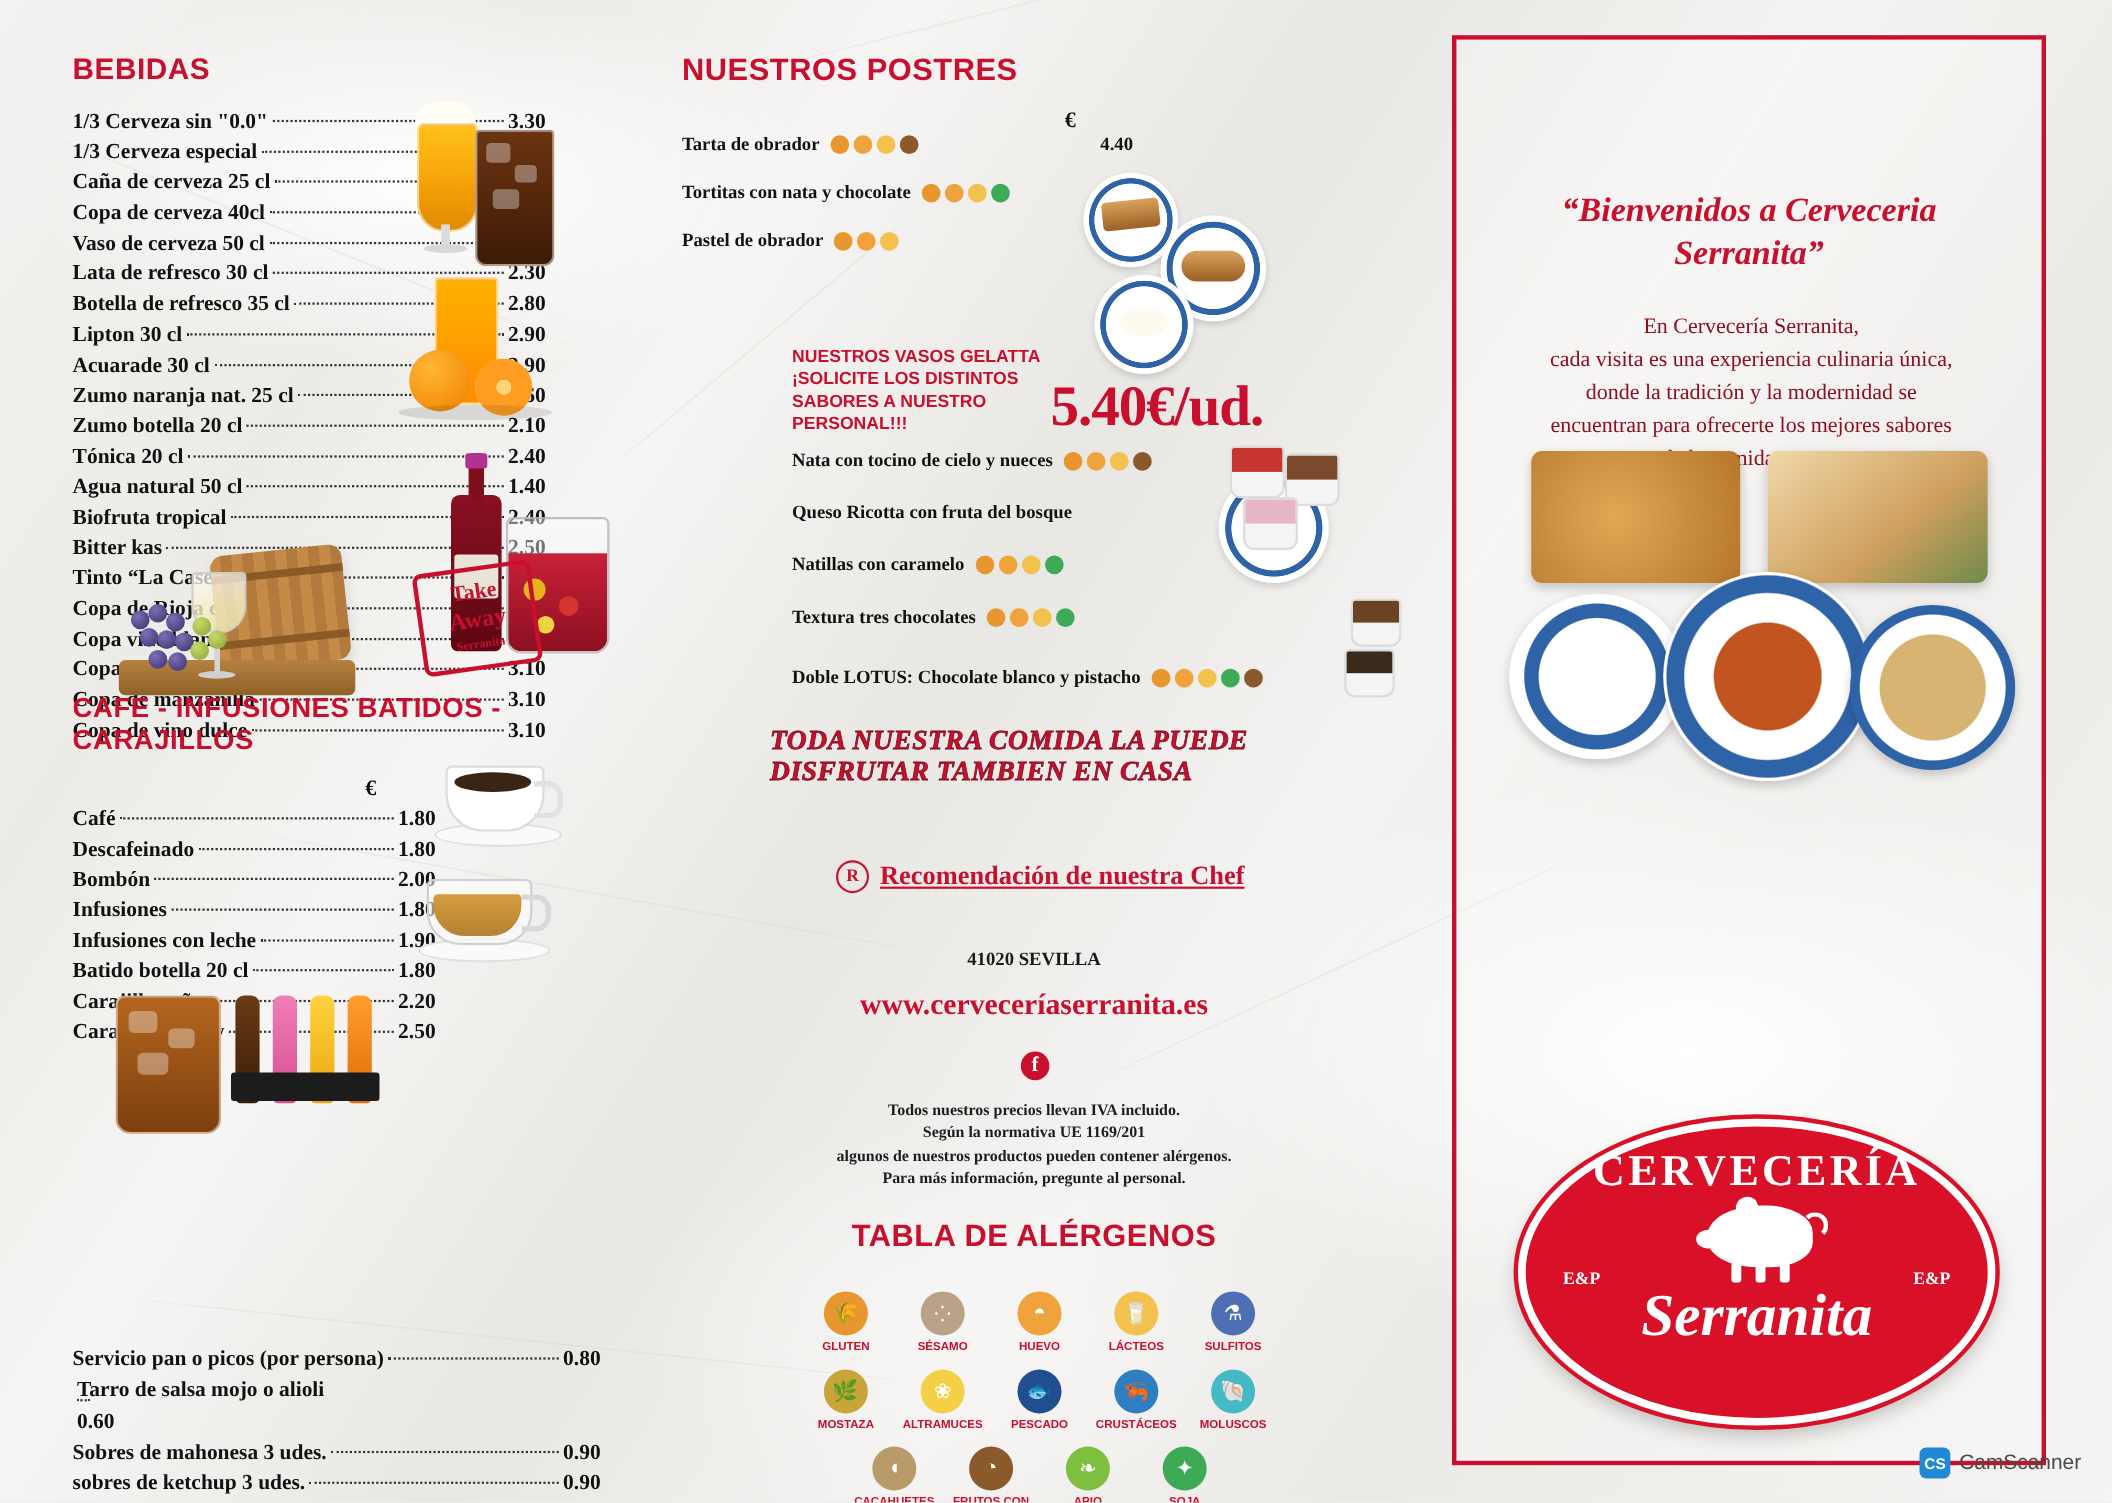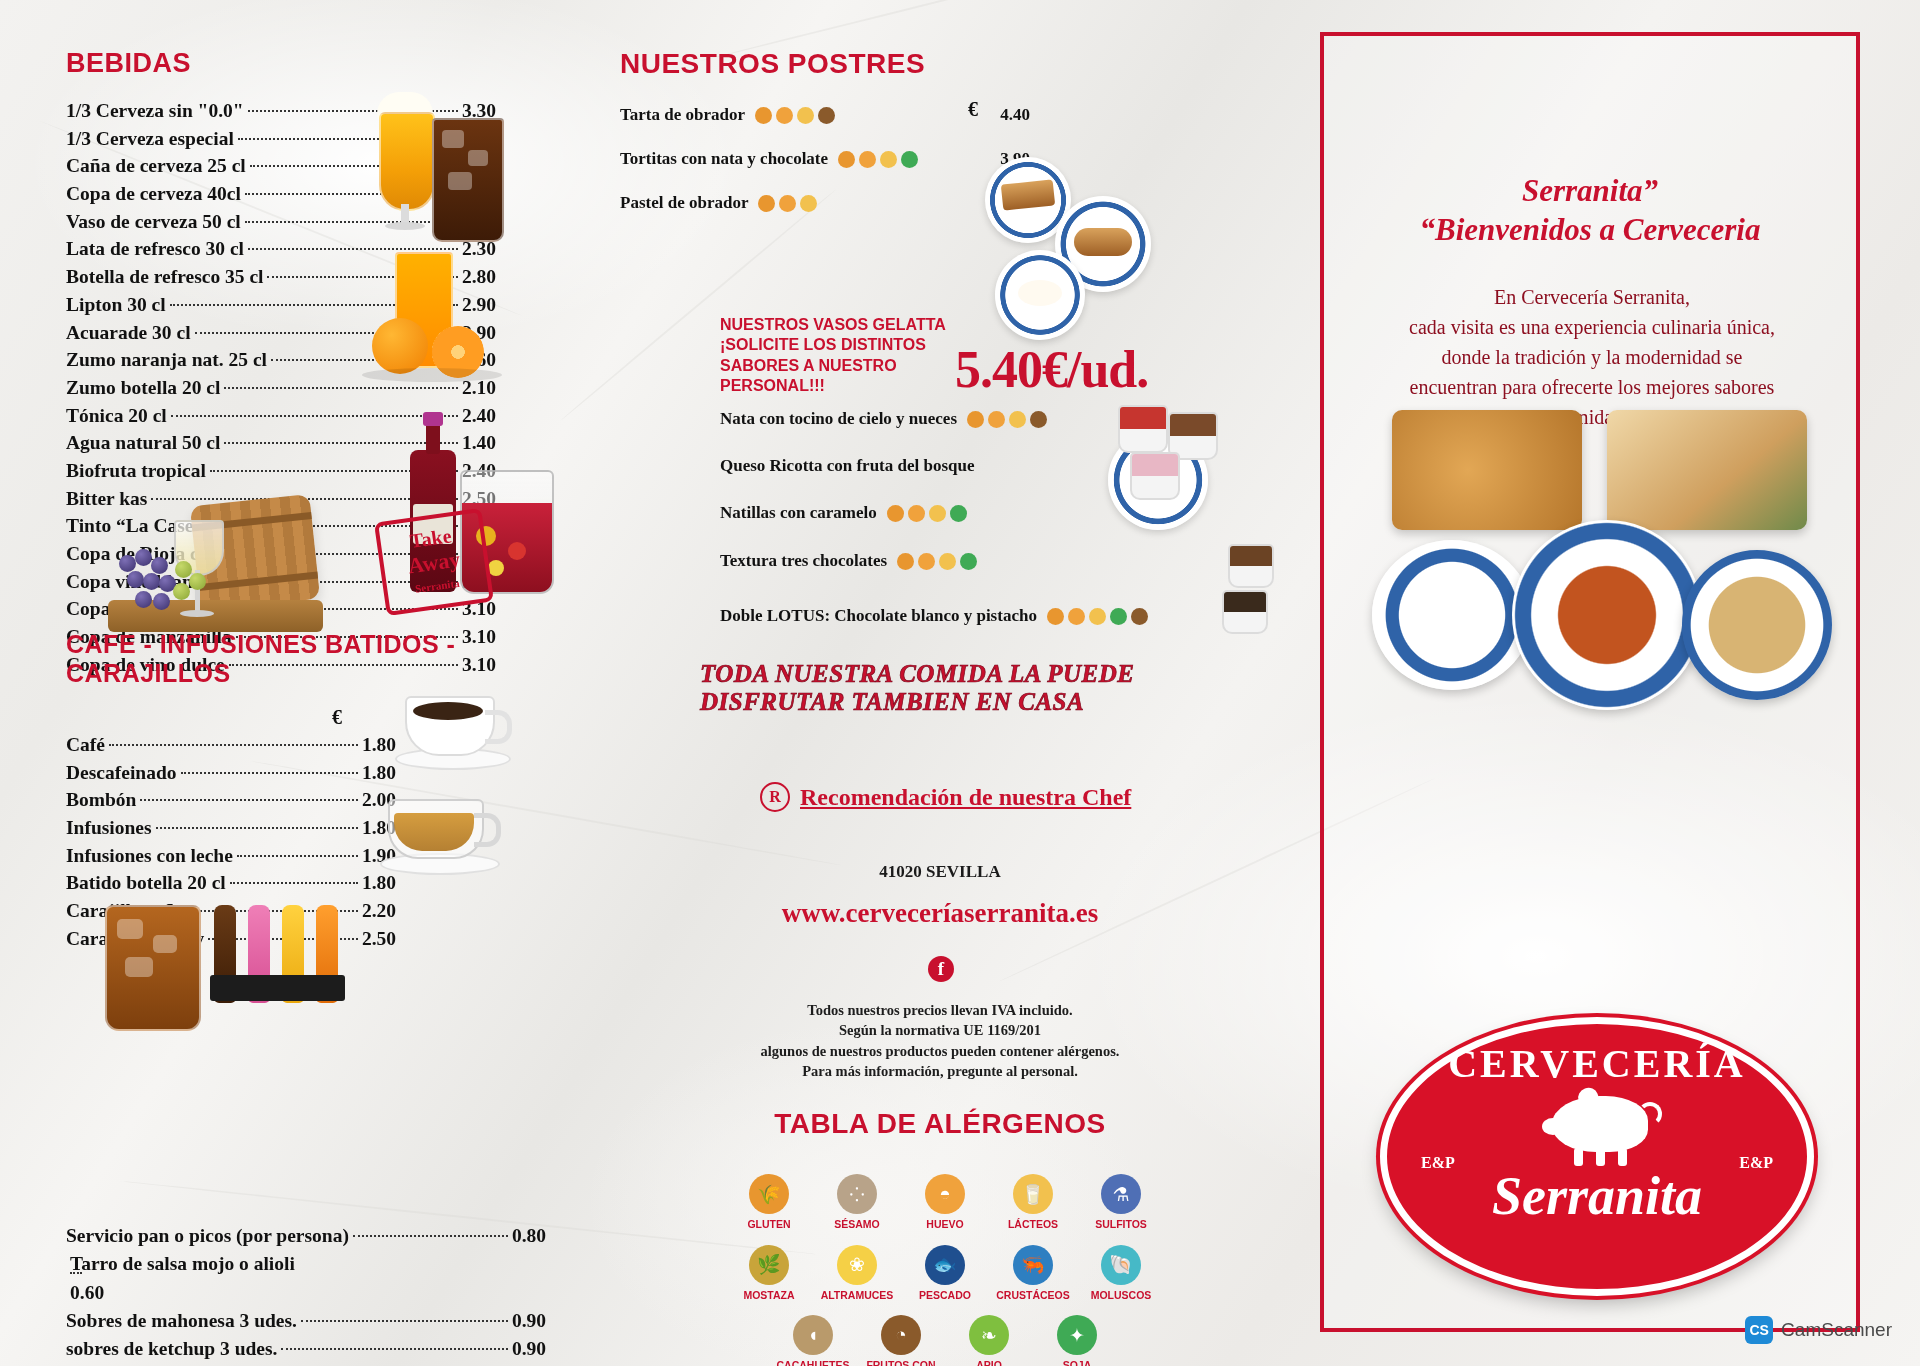--- a/index.html
+++ b/index.html
@@ -456,21 +456,21 @@
           <span class="nm">sobres de ketchup 3 udes.</span>
           <span class="dots"></span>
           <span class="pr">0.90</span>
         </li>
       </ul>
   </div>
 
   <div class="col-mid">
     <h2 class="sec" style="font-size:28px;">NUESTROS POSTRES</h2>
     <div class="euro-head" style="position:absolute;left:348px;top:50px;">€</div>
-    <div id="postres-list" style="margin-top:24px;">
+    <div id="postres-list" style="margin-top:40px;">
         <div class="dessert-row" style="width: 410px;">
           <span>Tarta de obrador</span>
           <span style="margin-left: 6px;"><span class="alrg-dot" style="background: rgb(232, 150, 47);"></span><span class="alrg-dot" style="background: rgb(240, 162, 60);"></span><span class="alrg-dot" style="background: rgb(242, 193, 78);"></span><span class="alrg-dot" style="background: rgb(138, 90, 43);"></span></span>
           <span style="flex: 1 1 0%;"></span>
           <span style="width: 80px; text-align: right;">4.40</span>
         </div>
         <div class="dessert-row" style="width: 410px;">
           <span>Tortitas con nata y chocolate</span>
           <span style="margin-left: 6px;"><span class="alrg-dot" style="background: rgb(232, 150, 47);"></span><span class="alrg-dot" style="background: rgb(240, 162, 60);"></span><span class="alrg-dot" style="background: rgb(242, 193, 78);"></span><span class="alrg-dot" style="background: rgb(63, 170, 85);"></span></span>
           <span style="flex: 1 1 0%;"></span>
@@ -617,22 +617,22 @@
       </div>
       <div class="alrg-item">
         <div class="alrg-ico" style="background: rgb(63, 170, 85);">✦</div>
         <div class="alrg-lbl">SOJA</div>
       </div>
     </div>
 
   <div class="panel">
     <div class="panel-frame"></div>
     <div class="welcome" style="position:absolute;left:30px;top:140px;width:480px;">
+      <div>“Bienvenidos a Cerveceria</div>
       <div>Serranita”</div>
-      <div>“Bienvenidos a Cerveceria</div>
     </div>
     <div class="welcome-body" style="position:absolute;left:22px;top:250px;width:500px;">
       <div>En Cervecería  Serranita,</div>
       <div>cada visita es una experiencia culinaria única,</div>
       <div>donde la tradición y la modernidad se</div>
       <div>encuentran para ofrecerte los mejores sabores</div>
       <div>de la comida casera.</div>
     </div>
 
     <div class="foodgrid">

